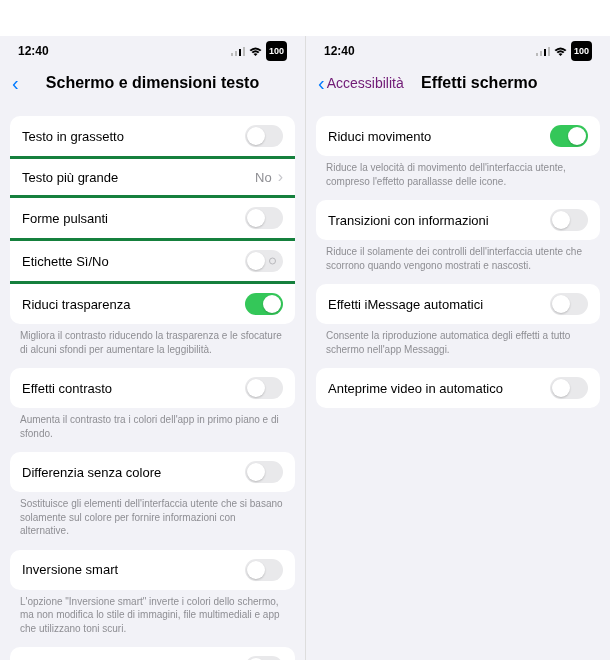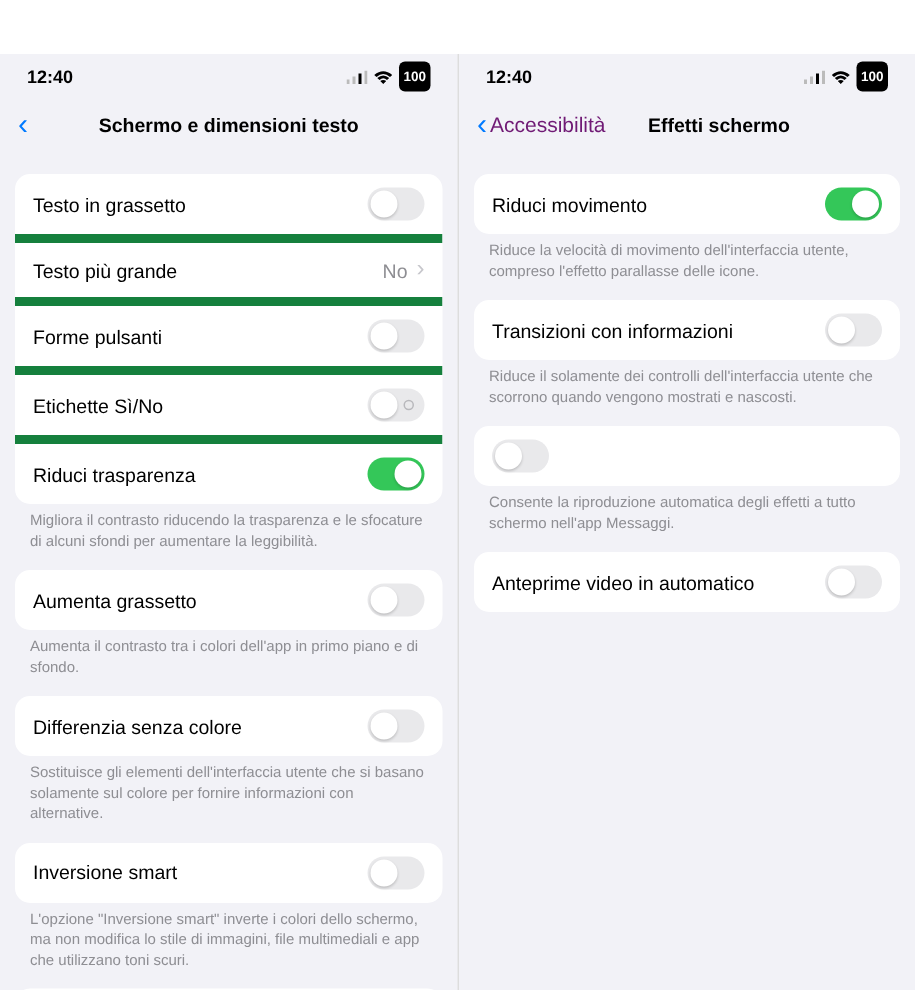--- a/index.html
+++ b/index.html
@@ -73,46 +73,46 @@
     }
     .back-label {
       color: #701a75;
       font-size: 14px;
       line-height: 1;
     }
     .nav-title {
       position: absolute;
       left: 50%;
       transform: translateX(-50%);
-      font-size: 13px;
+      font-size: 16px;
       font-weight: 600;
       color: #000;
       white-space: nowrap;
     }
     .scroll {
       flex: 1;
       overflow-y: hidden;
     }
     .group {
       margin: 12px 10px 0;
       background: #fff;
       border-radius: 10px;
       overflow: hidden;
     }
     .row {
       display: flex;
       align-items: center;
-      justify-content: flex-start;
+      justify-content: center;
       padding: 9px 12px;
       font-size: 13px;
       color: #000;
       min-height: 38px;
     }
     .row + .row {
-      border-top: 6px solid #15803d;
+      border-top: 3px solid #15803d;
       margin-left: 0px;
     }
     .row-left {
       flex: 1;
     }
     .row-right {
       display: flex;
       align-items: center;
       gap: 6px;
     }
@@ -236,21 +236,21 @@
       </div>
       <div class="row">
         <span class="row-left">Riduci trasparenza</span>
         <div class="toggle on"></div>
       </div>
     </div>
     <div class="footer-note">Migliora il contrasto riducendo la trasparenza e le sfocature di alcuni sfondi per aumentare la leggibilità.</div>
 
     <div class="group">
       <div class="row">
-        <span class="row-left">Aumenta grassetto</span>
+        <span class="row-left">Effetti contrasto</span>
         <div class="toggle off"></div>
       </div>
     </div>
     <div class="footer-note">Aumenta il contrasto tra i colori dell'app in primo piano e di sfondo.</div>
 
     <div class="group">
       <div class="row">
         <span class="row-left">Differenzia senza colore</span>
         <div class="toggle off"></div>
       </div>
@@ -319,20 +319,21 @@
     <div class="group">
       <div class="row">
         <span class="row-left">Transizioni con informazioni</span>
         <div class="toggle off"></div>
       </div>
     </div>
     <div class="footer-note">Riduce il solamente dei controlli dell'interfaccia utente che scorrono quando vengono mostrati e nascosti.</div>
 
     <div class="group">
       <div class="row">
+        <span class="row-left">Effetti iMessage automatici</span>
         <div class="toggle off"></div>
       </div>
     </div>
     <div class="footer-note">Consente la riproduzione automatica degli effetti a tutto schermo nell'app Messaggi.</div>
 
     <div class="group">
       <div class="row">
         <span class="row-left">Anteprime video in automatico</span>
         <div class="toggle off"></div>
       </div>

